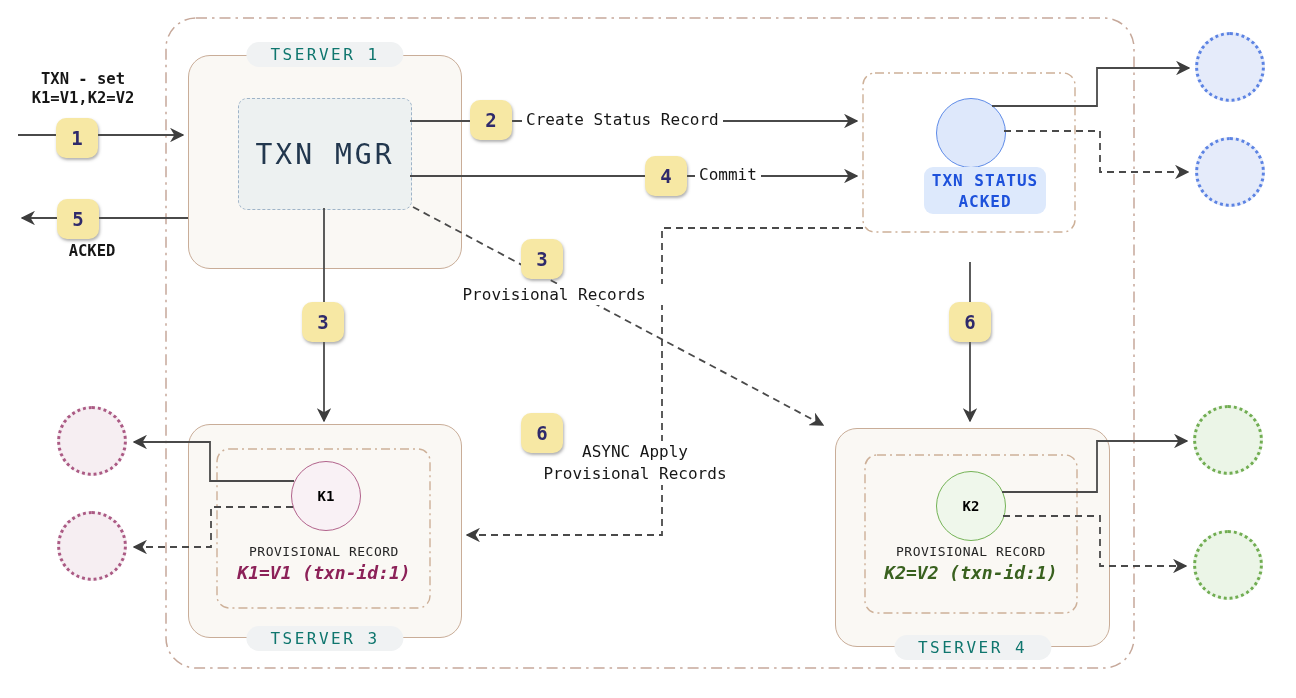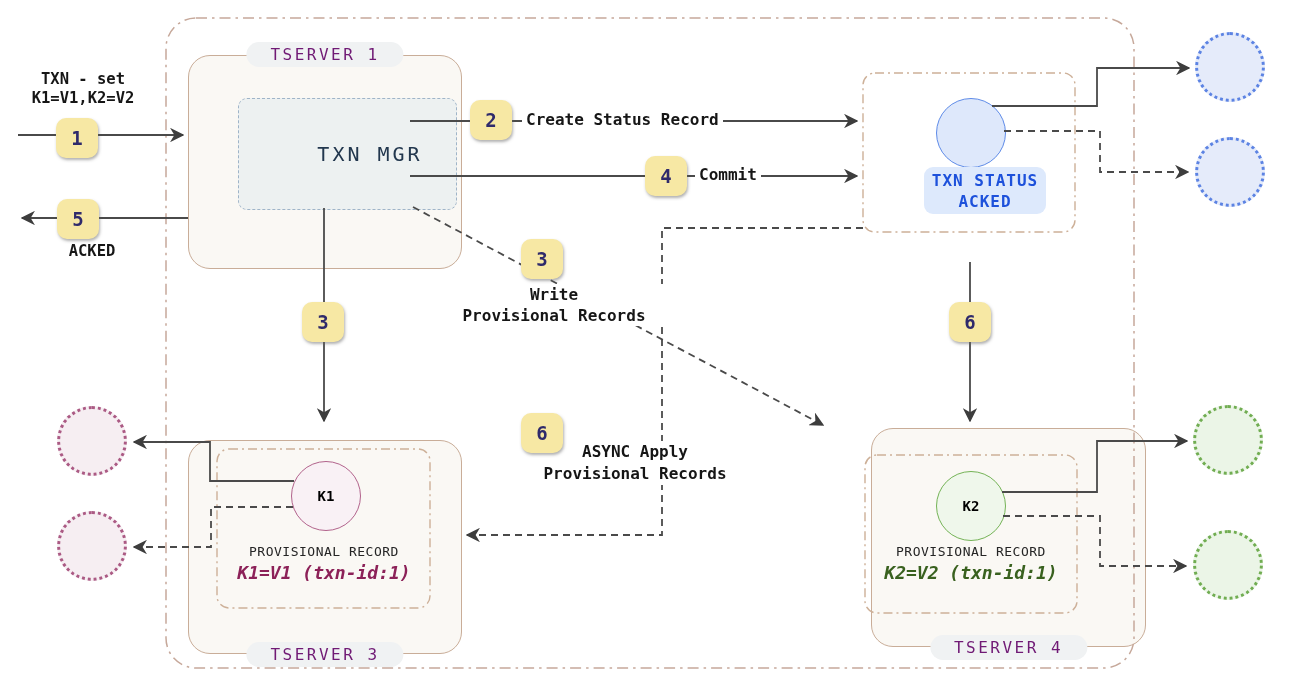--- a/index.html
+++ b/index.html
@@ -12,33 +12,33 @@
   
   .tbox{
     position:absolute;z-index:1;
     background:var(--box_fill);
     border:1.6px solid var(--tan);
     border-radius:22px;
   }
   .pill{
     position:absolute;left:50%;transform:translateX(-50%);
     background:var(--pill_bg);border-radius:15px;
-    padding:3px 24px;font-size:16px;letter-spacing:2.5px;color:#701a75;
+    padding:3px 24px;font-size:16px;letter-spacing:2.5px;color:#0f766e;
     white-space:nowrap;z-index:2;font-weight:500;
   }
   .pill.top{top:-14px;}
   .pill.bottom{bottom:-14px;}
 
   .txn-mgr{
     position:absolute;z-index:2;
     background:var(--mgr_bg);
     border:1.8px dashed var(--mgr_border);
     border-radius:9px;
     display:flex;align-items:center;justify-content:center;
-    font-size:20px;letter-spacing:3px;color:var(--mgr_text);font-weight:500;padding-left:45px;
+    font-size:28px;letter-spacing:3px;color:var(--mgr_text);font-weight:500;
   }
 
   .circle{
     position:absolute;z-index:2;border-radius:50%;
     display:flex;align-items:center;justify-content:center;
     font-size:14px;font-weight:bold;color:#000000;
   }
   .circle.blue{background:var(--blue_circle_fill);border:1.8px solid var(--blue_circle_border);}
   .circle.pink{background:var(--pink_fill);border:1.7px solid var(--pink_border);}
   .circle.green{background:var(--green_fill);border:1.7px solid var(--green_border);}
@@ -65,44 +65,44 @@
   .badge{
     position:absolute;z-index:5;width:42px;height:40px;border-radius:10px;
     background:var(--badge_bg);
     box-shadow:1px 2px 3px rgba(100,100,100,.5);
     display:flex;align-items:center;justify-content:center;
     font-size:19px;font-weight:bold;color:var(--badge_text);
   }
 
   .flow-label{
     position:absolute;z-index:4;background:#ffffff;padding:0 4px;
-    font-size:16px;font-weight:700;color:#161616;white-space:nowrap;
+    font-size:16px;font-weight:400;color:#161616;white-space:nowrap;
   }
   .flow-label.block{text-align:center;line-height:21px;}
 
   .client-text{
     position:absolute;z-index:4;text-align:center;
     font-size:15.5px;font-weight:bold;color:#161616;line-height:19px;white-space:nowrap;
   }
 </style>
 </head>
 <body>
 
 <div class="stage">
 
   <div class="tbox" style="left:188px;top:55px;width:272px;height:212px;">
     <div class="pill top">TSERVER 1</div>
   </div>
 
 
-  <div class="tbox" style="left:188px;top:440px;width:272px;height:212px;text-align:right;">
+  <div class="tbox" style="left:188px;top:424px;width:272px;height:212px;text-align:right;">
     <div class="pill bottom">TSERVER 3</div>
   </div>
 
-  <div class="tbox" style="left:835px;top:428px;width:273px;height:217px;margin-left:36px;">
+  <div class="tbox" style="left:835px;top:428px;width:273px;height:217px;">
     <div class="pill bottom">TSERVER 4</div>
   </div>
 
   <div class="txn-mgr" style="left:238px;top:98px;width:172px;height:110px;">TXN MGR</div>
 
   <div class="circle blue" style="left:936px;top:98px;width:68px;height:68px;"></div>
   <div class="tablet-label" style="left:924px;top:167px;width:122px;height:44px;">
     <div>TXN STATUS</div>
     <div>ACKED</div>
   </div>
@@ -161,21 +161,20 @@
   <div class="badge" style="left:521px;top:239px;">3</div>
   <div class="badge" style="left:645px;top:156px;">4</div>
   <div class="badge" style="left:57px;top:199px;">5</div>
   <div class="badge" style="left:521px;top:413px;">6</div>
   <div class="badge" style="left:949px;top:302px;">6</div>
 
   <div class="flow-label" style="left:522px;top:110px;">Create Status Record</div>
   <div class="flow-label" style="left:695px;top:165px;">Commit</div>
 
   <div class="flow-label block" style="left:430px;top:284px;width:240px;">
-    <div>Write</div>
     <div>Provisional Records</div>
   </div>
 
   <div class="flow-label block" style="left:511px;top:441px;width:240px;line-height:22px;">
     <div>ASYNC Apply</div>
     <div>Provisional Records</div>
   </div>
 
   <div class="client-text" style="left:8px;top:70px;width:150px;">
     <div>TXN - set</div>

